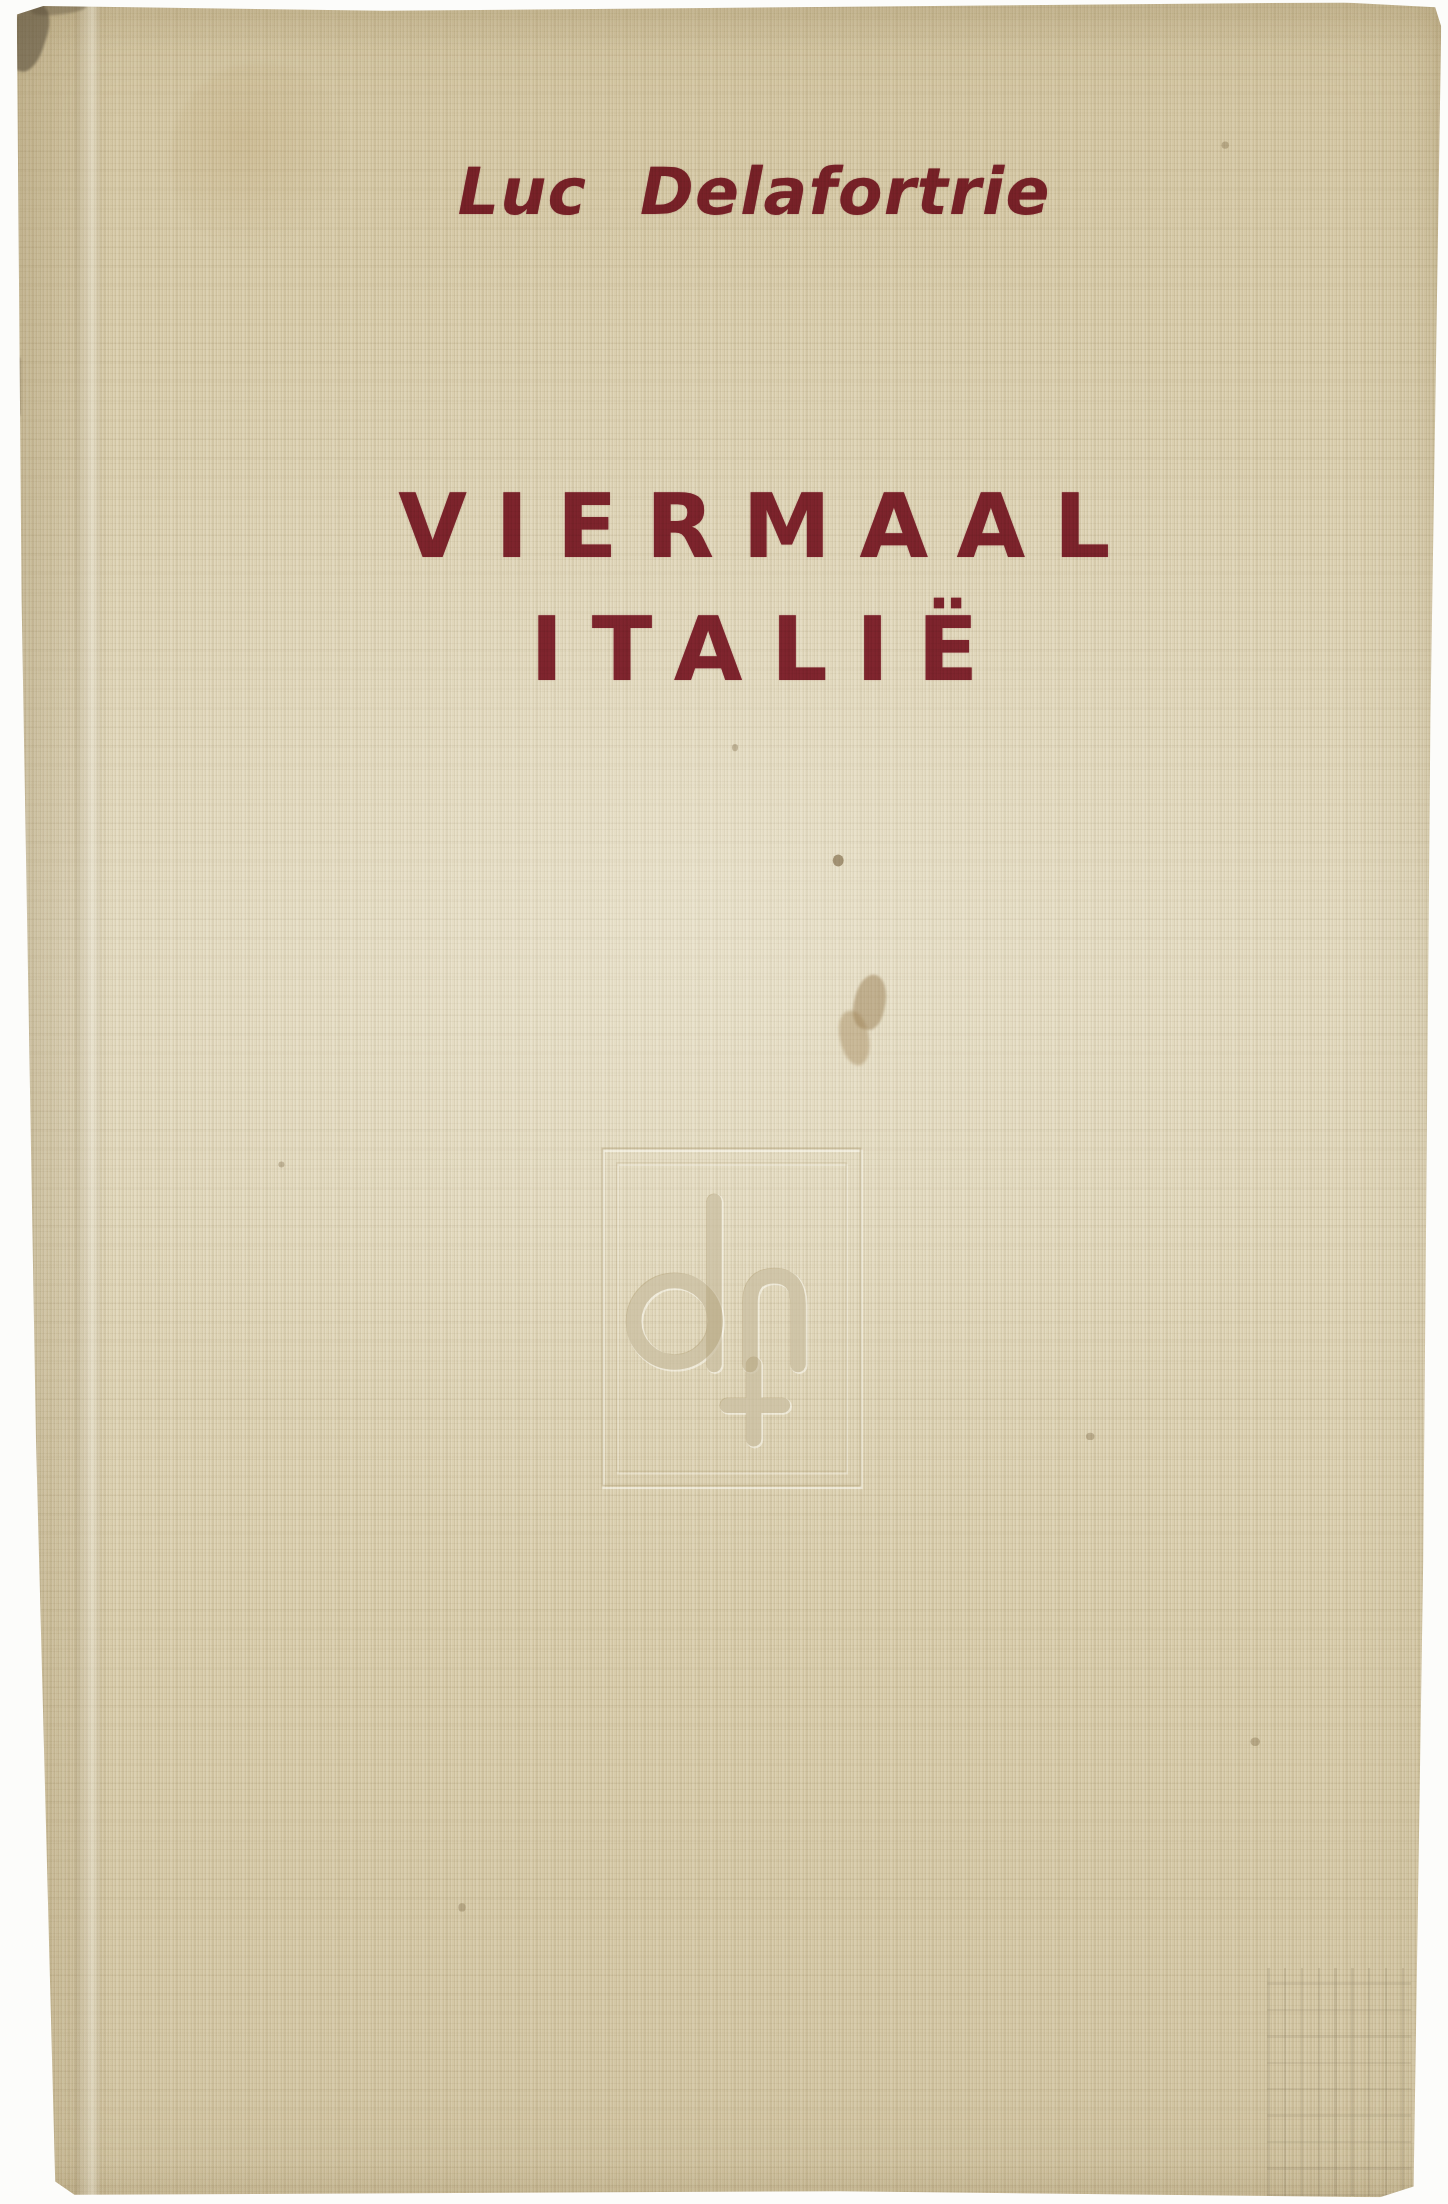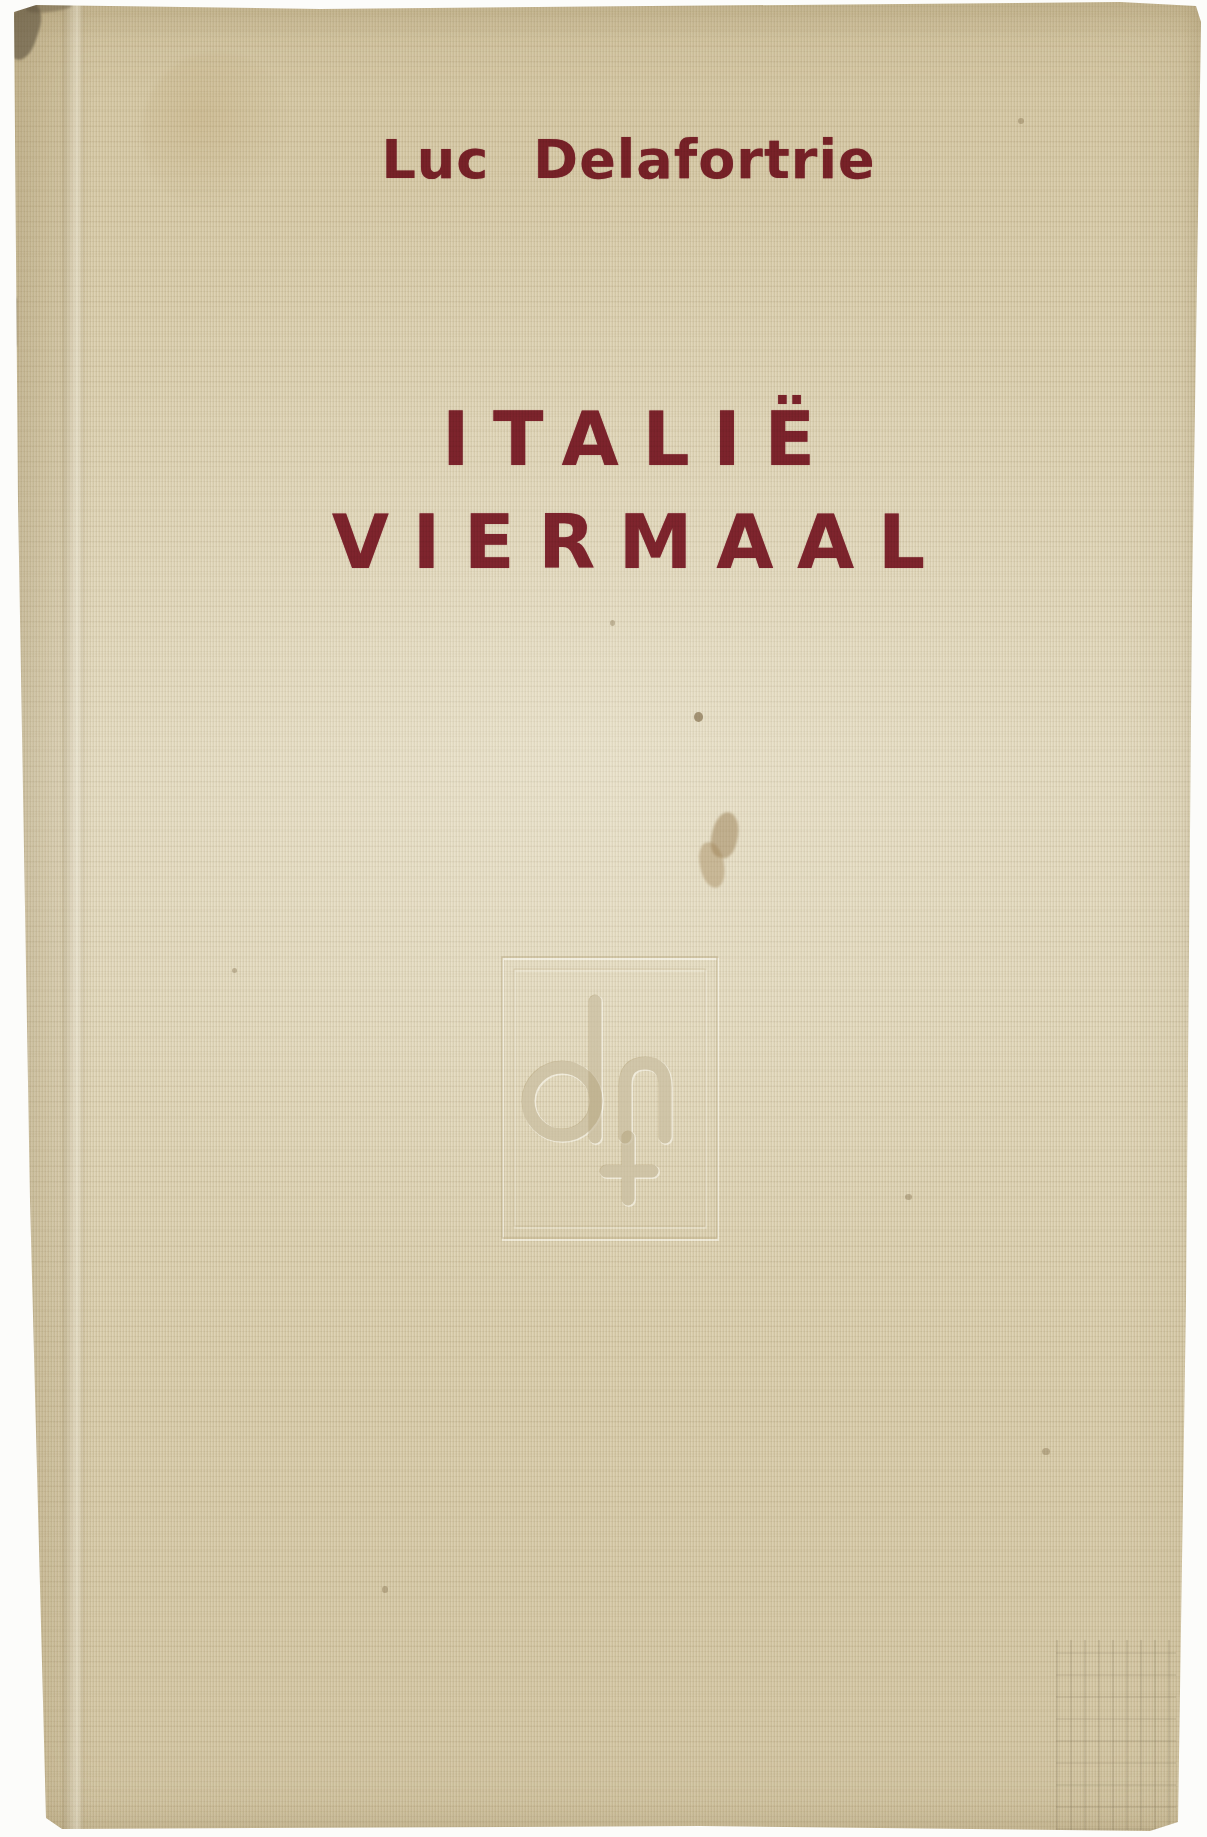--- a/index.html
+++ b/index.html
@@ -41,20 +41,21 @@
   .spine-fold{position:absolute;top:0;bottom:0;left:62px;width:22px;
     background:linear-gradient(90deg, rgba(120,100,62,.16), rgba(255,255,248,.35) 70%, rgba(120,100,62,.10));
   }
   .author{
     position:absolute;left:70px;right:20px;top:128px;
     text-align:center;
     font-size:54px;font-weight:bold;
     letter-spacing:1px;word-spacing:.45em;
     color:#8e2a3c;mix-blend-mode:multiply;
     text-shadow:0 0 1px rgba(142,42,60,.55);
+    font-style:italic;
   }
   .title{
     position:absolute;left:70px;right:20px;top:388px;
     text-align:center;line-height:1.39;
     font-size:74px;font-weight:800;
     color:#8e2a3c;mix-blend-mode:multiply;
     text-shadow:0 0 1px rgba(142,42,60,.55);
   }
   .title .line{letter-spacing:.32em;padding-left:.32em;}
   .emboss{position:absolute;left:498px;top:953px;width:224px;height:292px;opacity:.9;}
@@ -86,22 +87,22 @@
 <body>
 
 <div class="book">
 
   <div class="edge-shade"></div>
   <div class="spine-fold"></div>
 
   <div class="author">Luc Delafortrie</div>
 
   <div class="title">
+    <div class="line">VIERMAAL</div>
     <div class="line">ITALIË</div>
-    <div class="line">VIERMAAL</div>
   </div>
 
   <div class="emboss">
     <svg width="224" height="292" viewBox="0 0 224 292">
       <g fill="none" stroke-linecap="round">
 
         <rect x="5" y="6" width="215" height="281" stroke="rgba(255,255,250,.55)" stroke-width="2"></rect>
         <rect x="4" y="4" width="215" height="281" stroke="rgba(168,150,108,.45)" stroke-width="1.5"></rect>
         <rect x="17" y="18" width="191" height="257" stroke="rgba(255,255,250,.35)" stroke-width="1.5"></rect>
         <rect x="16" y="16" width="191" height="257" stroke="rgba(168,150,108,.30)" stroke-width="1"></rect>

